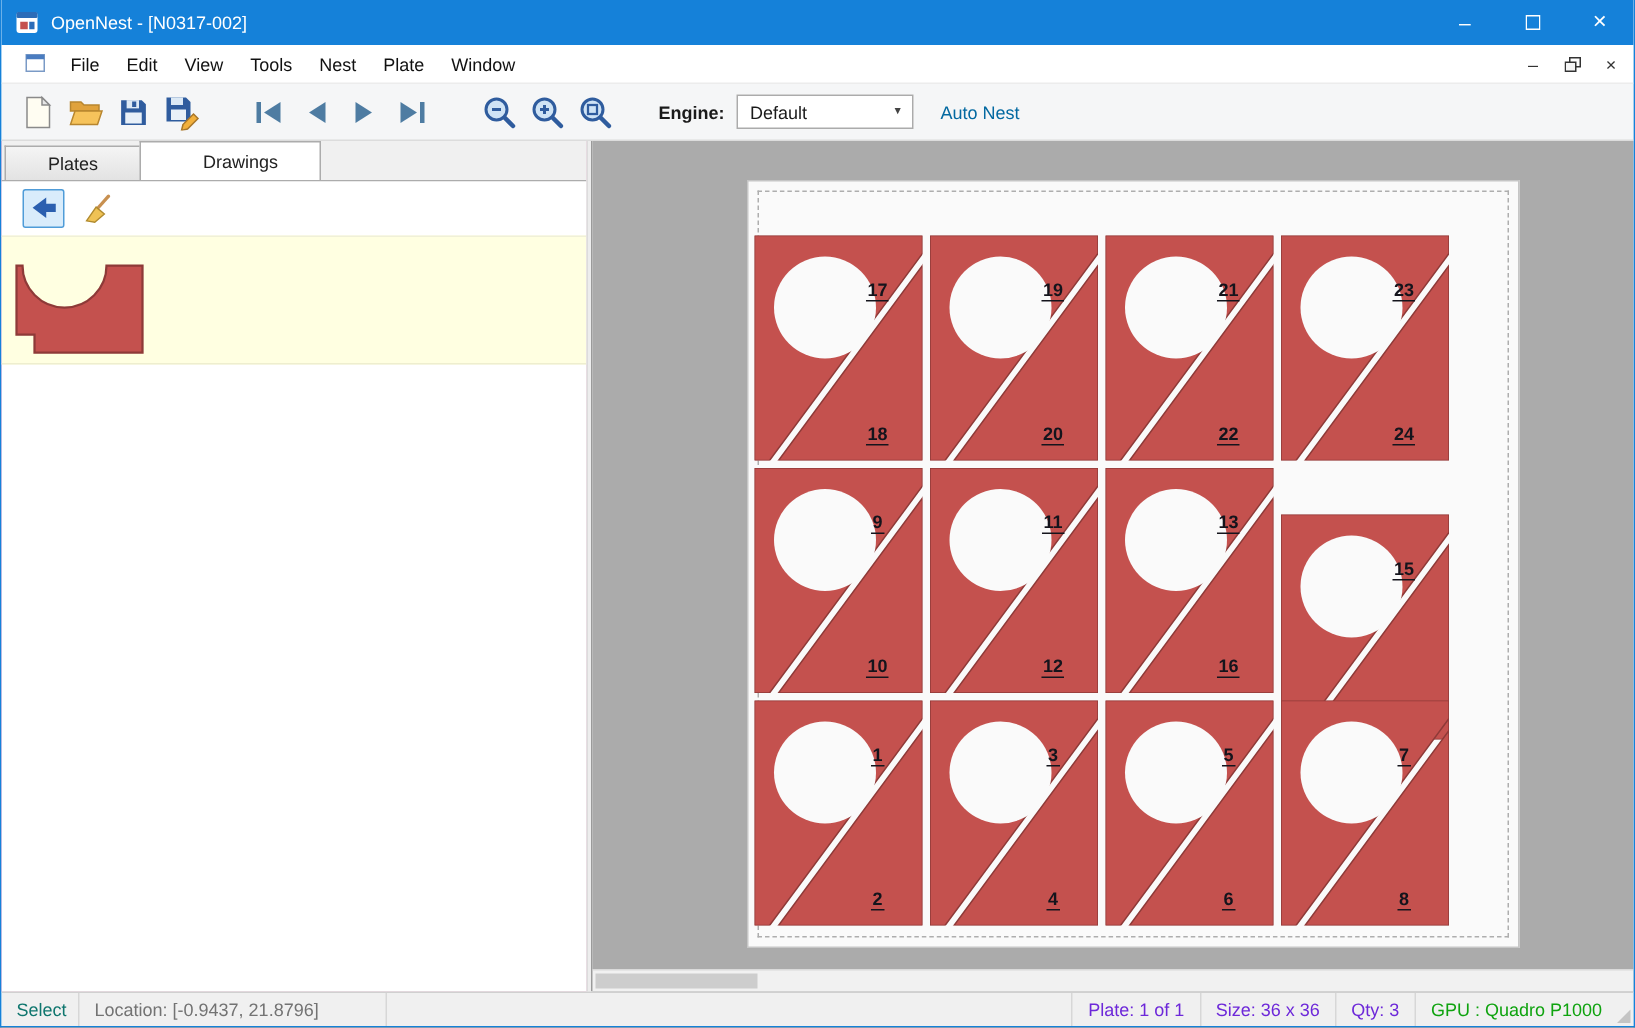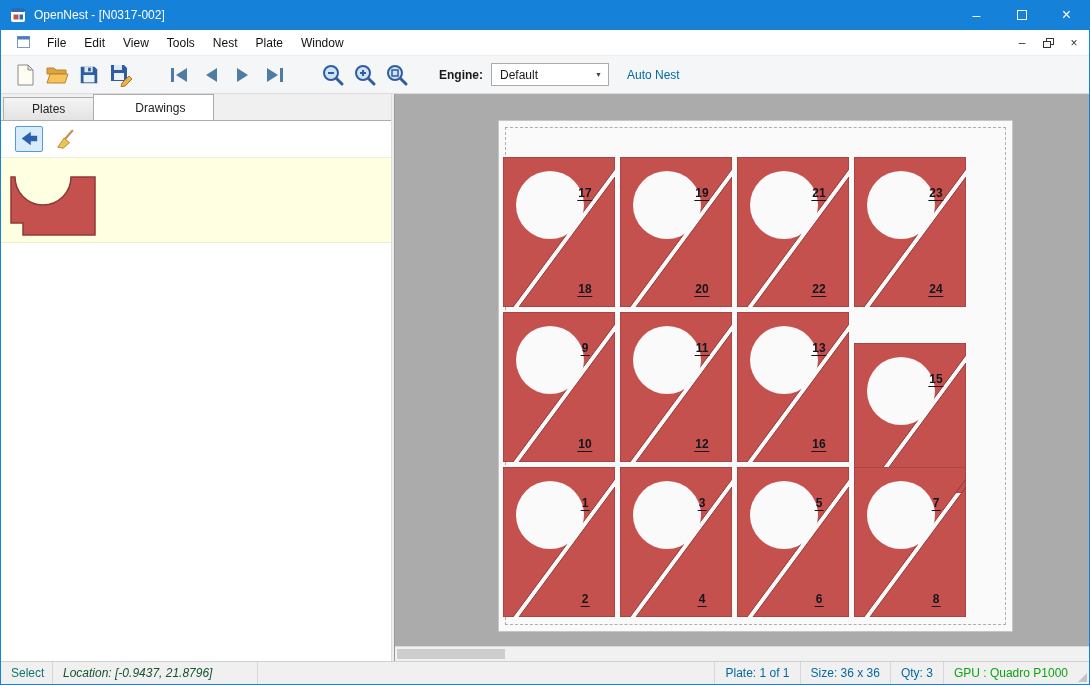--- a/index.html
+++ b/index.html
@@ -82,23 +82,23 @@
 
   .hscroll { position:absolute; left:0; right:0; bottom:0; height:15px; background:#f1f1f1;
              border-top:1px solid #dadada; }
   .hthumb { position:absolute; left:2px; top:2px; width:108px; height:10px; background:#cdcdcd; }
 
   
   .statusbar { height:23px; background:#f0f0f0; border-top:1px solid #d0d0d0; display:flex;
                align-items:center; font-size:12px; flex:none; }
   .sb-cell { padding:0 10px; height:100%; display:flex; align-items:center; }
   .sb-mode { width:52px; border-right:1px solid #d7d7d7; color:#0f766e; }
-  .sb-loc { width:205px; border-right:1px solid #d7d7d7; color:#14532d;font-style:italic; }
+  .sb-loc { width:205px; border-right:1px solid #d7d7d7; color:#737373; }
   .sb-spacer { flex:1; }
-  .sb-right { border-left:1px solid #d7d7d7; color:#0369a1; }
+  .sb-right { border-left:1px solid #d7d7d7; color:#6d28d9; }
   .sb-gpu { color:var(--gpu-text); }
   .sb-grip { width:0; height:0; border-left:9px solid transparent; border-bottom:9px solid #c4c4c4;
              margin:0 2px 2px 0; align-self:flex-end; }
 </style>
 </head>
 <body>
 
 <div class="app">
 
   <div class="titlebar">

